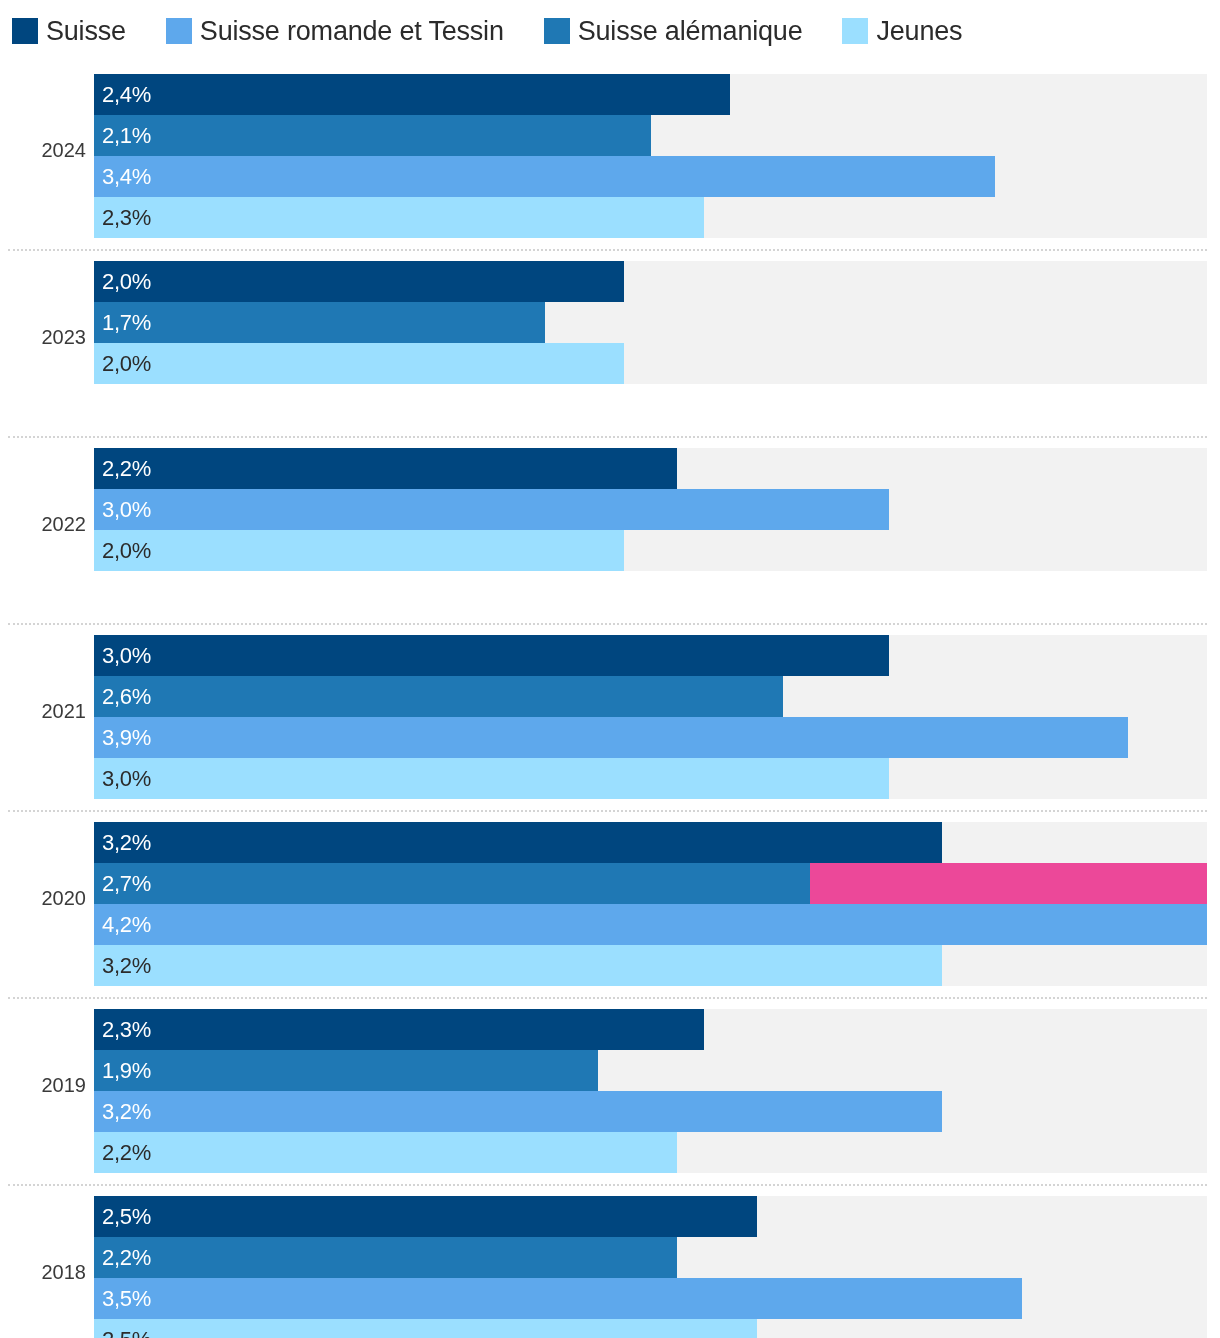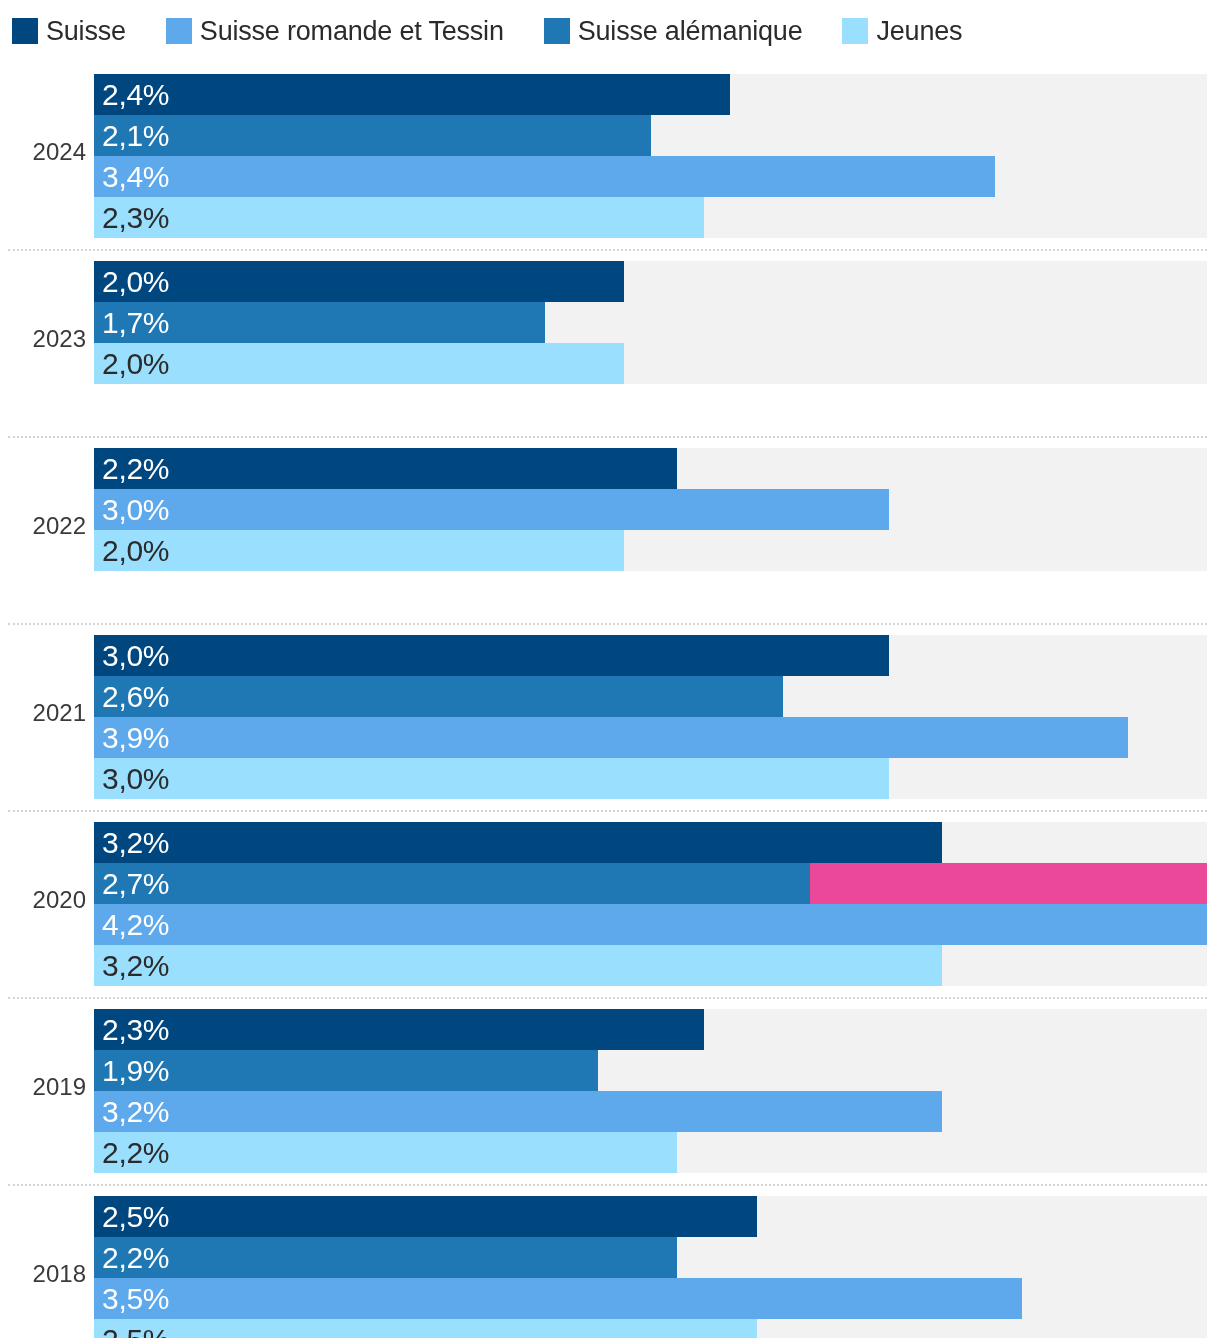--- a/index.html
+++ b/index.html
@@ -74,21 +74,21 @@
     top: 0;
     height: 2px;
     border-top: 2px dotted #d4d4d4;
   }
 
   .year-label {
     position: absolute;
     left: 8px;
     width: 78px;
     text-align: right;
-    font-size: 24px;
+    font-size: 20px;
     color: #3a3a3a;
     line-height: 1;
   }
 
   .bars {
     position: absolute;
     left: 94px;
     width: 1113px;
   }
 
@@ -106,21 +106,21 @@
     height: 41px;
   }
 
   .bar-value {
     position: absolute;
     left: 8px;
     top: 0;
     height: 41px;
     display: flex;
     align-items: center;
-    font-size: 30px;
+    font-size: 22px;
     line-height: 1;
     letter-spacing: -0.3px;
     white-space: nowrap;
   }
   .bar-value.light { color: #ffffff; }
   .bar-value.dark  { color: #2b2b2b; }
 </style>
 </head>
 <body>
 

